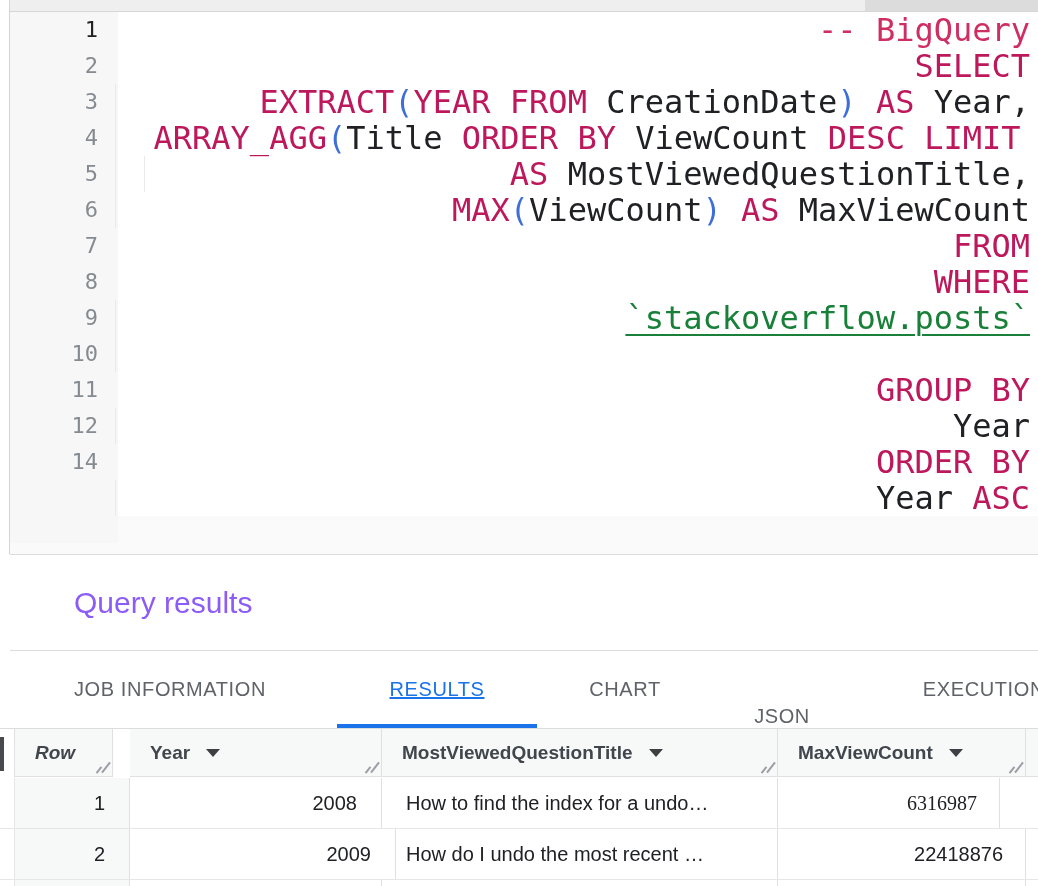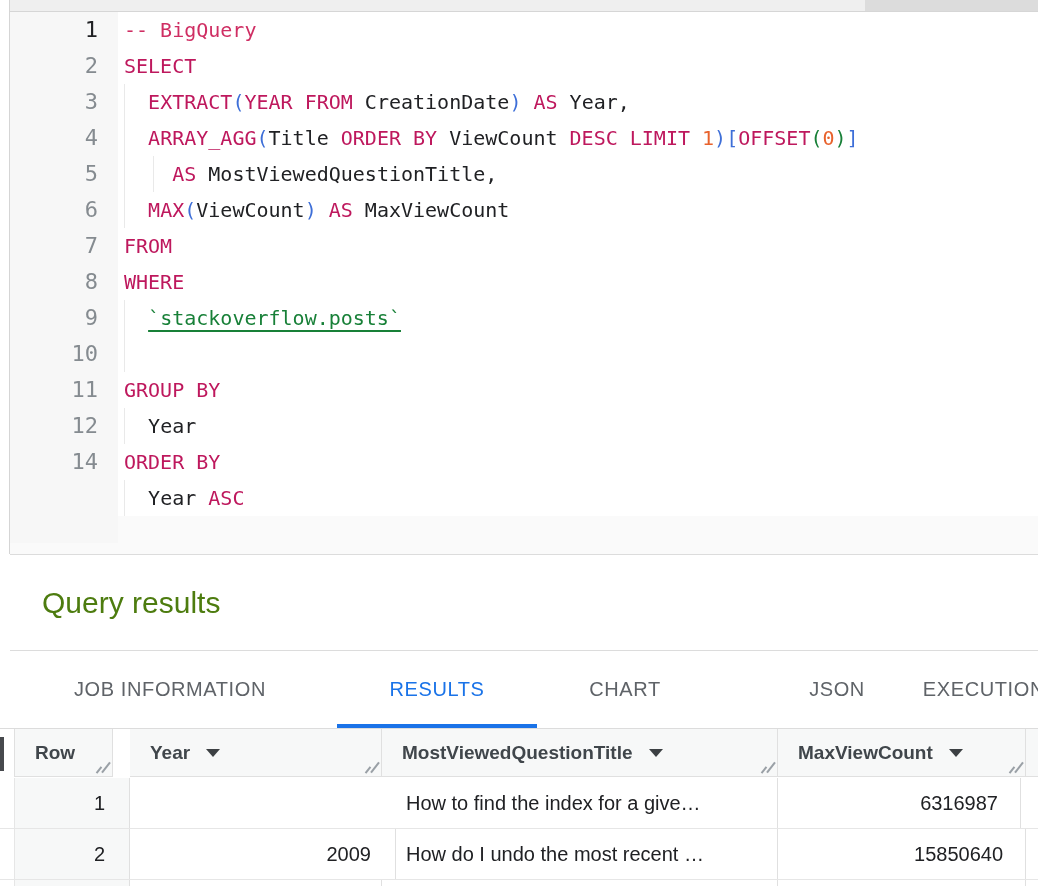--- a/index.html
+++ b/index.html
@@ -13,42 +13,42 @@
   #top-strip-right { left:865px; top:0; width:173px; height:11px; background:#dcdcdc; }
   #editor-left-border { left:9px; top:0; width:1px; height:554px; background:#d5d5d5; }
 
   
   #editor-panel { left:10px; top:12px; width:1028px; height:542px; background:#fafafa; }
   #code-bg { left:0; top:0; width:1028px; height:504px; background:#ffffff; }
   #gutter  { left:0; top:0; width:108px; height:531px; background:#f7f7f7;
              font-family:"DejaVu Sans Mono", monospace; font-size:22px; color:#858b90; }
   .gutter-num { height:36px; line-height:36px; text-align:right; padding-right:20px; }
   .gutter-num.active { color:#202124; }
-  #code-lines { left:114px; top:0; width:915px;
-                font-family:"DejaVu Sans Mono", monospace; font-size:20px; }
+  #code-lines { left:105px; top:0; width:915px;
+                font-family:"DejaVu Sans Mono", monospace; font-size:32px;text-align:right; }
   .code-line { position:relative; height:36px; line-height:36px; white-space:pre; }
   .indent-guide { position:absolute; top:0; width:1px; height:36px; background:#e9e9e9; }
   .tk-kw  { color:#be185d; }
   .tk-pb  { color:#3e6fd8; }
   .tk-pg  { color:#188038; }
   .tk-comment { color:#cf2e63; }
   .tk-num { color:#e8622c; }
   .tk-txt { color:#202124; }
   .tk-link { color:#188038; text-decoration:underline; text-decoration-thickness:2px;
              text-underline-offset:5px; cursor:pointer; }
 
   
   .hdivider { height:1px; background:#dcdcdc; }
   #divider-editor  { left:10px; top:554px; width:1028px; }
   #divider-heading { left:10px; top:650px; width:1028px; }
   #divider-tabs    { left:0;   top:728px; width:1038px; }
 
   #results-heading-panel { left:0; top:555px; width:1038px; height:95px; background:#fff; }
-  #results-heading { left:42px; top:0; height:95px; line-height:95px;
-                     font-size:30px; color:#4d7c0f; font-weight:400; }
+  #results-heading { left:74px; top:0; height:95px; line-height:95px;
+                     font-size:30px; color:#8b5cf6; font-weight:400; }
 
   
   #tabs-bar { left:0; top:651px; width:1038px; height:77px; background:#fff; }
   .tab { position:absolute; top:0; height:77px; display:flex; align-items:center;
          justify-content:center; font-size:20px; letter-spacing:0.6px; font-weight:500;
          color:#5f6368; cursor:pointer; white-space:nowrap; }
   .tab.active { color:#1a73e8; }
   .tab-underline { position:absolute; left:0; bottom:0; width:100%; height:4px;
                    background:#1a73e8; }
 
@@ -124,39 +124,39 @@
 <div class="abs" id="results-heading-panel">
   <div class="abs" id="results-heading">Query results</div>
 </div>
 
 <div class="abs hdivider" id="divider-heading"></div>
 
 <div class="abs" id="tabs-bar">
     <div class="tab" style="left: 44px; width: 252px;">
       <span>JOB INFORMATION</span>
     </div>
-    <div class="tab active" style="left: 337px; width: 200px;">
+    <div class="tab active" style="left: 337px; width: 200px; text-decoration: underline;">
       <span>RESULTS</span>
       <div class="tab-underline"></div>
     </div>
     <div class="tab" style="left: 560px; width: 130px;">
       <span>CHART</span>
     </div>
-    <div class="tab" style="left: 772px; width: 130px;">
+    <div class="tab" style="left: 717px; width: 130px; align-items: flex-end;">
       <span>JSON</span>
     </div>
     <div class="tab" style="left: 880px; width: 300px;">
       <span>EXECUTION DETAILS</span>
     </div>
   </div>
 
 <div class="abs hdivider" id="divider-tabs"></div>
 
 <div class="abs" id="results-table">
-    <div class="hcell" style="left: 14px; width: 99px; border-left: 1px solid rgb(224, 224, 224);">
+    <div class="hcell" style="left: 14px; width: 99px; border-left: 1px solid rgb(224, 224, 224); font-style: italic;">
       <div class="hcell-inner">
         <span>Row</span>
       </div>
       <div class="resize-handle"></div>
     </div>
     <div class="hcell" style="left: 130px; width: 252px;">
       <div class="hcell-inner">
         <span>Year</span>
         <span class="sort-caret"></span>
       </div>
@@ -176,29 +176,30 @@
       </div>
       <div class="resize-handle"></div>
     </div>
     <div class="hcell" style="left: 1026px; width: 112px;">
       <div class="hcell-inner">
         <span></span>
       </div>
     </div>
     <div class="drow" style="top: 49px;">
       <div class="dcell al-right rownum" style="left: 14px; width: 116px; border-left: 1px solid rgb(230, 230, 230); padding: 0px 24px 0px 8px;">1</div>
-      <div class="dcell al-left" style="left: 382px; width: 396px; padding: 0px 8px 0px 24px;">How to find the index for a give…</div>
-      <div class="dcell al-right" style="left: 773px; width: 248px; padding: 0px 22px 0px 8px;">6316987</div>
+      <div class="dcell al-right" style="left: 130px; width: 252px; padding: 0px 24px 0px 8px;">2008</div>
+      <div class="dcell al-left" style="left: 382px; width: 396px; padding: 0px 8px 0px 24px;">How to find the index for a undo…</div>
+      <div class="dcell al-right" style="left: 752px; width: 248px; padding: 0px 22px 0px 8px; font-family: Liberation Serif, serif;">6316987</div>
       <div class="dcell al-left" style="left: 1026px; width: 112px; padding: 0px 8px 0px 24px;"></div>
     </div>
     <div class="drow" style="top: 100px;">
       <div class="dcell al-right rownum" style="left: 14px; width: 116px; border-left: 1px solid rgb(230, 230, 230); padding: 0px 24px 0px 8px;">2</div>
       <div class="dcell al-right" style="left: 144px; width: 252px; padding: 0px 24px 0px 8px;">2009</div>
       <div class="dcell al-left" style="left: 382px; width: 396px; padding: 0px 8px 0px 24px;">How do I undo the most recent …</div>
-      <div class="dcell al-right" style="left: 778px; width: 248px; padding: 0px 22px 0px 8px;">15850640</div>
+      <div class="dcell al-right" style="left: 778px; width: 248px; padding: 0px 22px 0px 8px;">22418876</div>
       <div class="dcell al-left" style="left: 1026px; width: 112px; padding: 0px 8px 0px 24px;"></div>
     </div>
     <div class="drow" style="top: 151px;">
       <div class="dcell al-right rownum" style="left: 14px; width: 116px; border-left: 1px solid rgb(230, 230, 230); padding: 0px 24px 0px 8px;"></div>
       <div class="dcell al-right" style="left: 130px; width: 252px; padding: 0px 24px 0px 8px;"></div>
       <div class="dcell al-left" style="left: 382px; width: 396px; padding: 0px 8px 0px 24px;"></div>
       <div class="dcell al-right" style="left: 778px; width: 248px; padding: 0px 22px 0px 8px;"></div>
       <div class="dcell al-left" style="left: 1026px; width: 112px; padding: 0px 8px 0px 24px;"></div>
     </div>
   </div>

